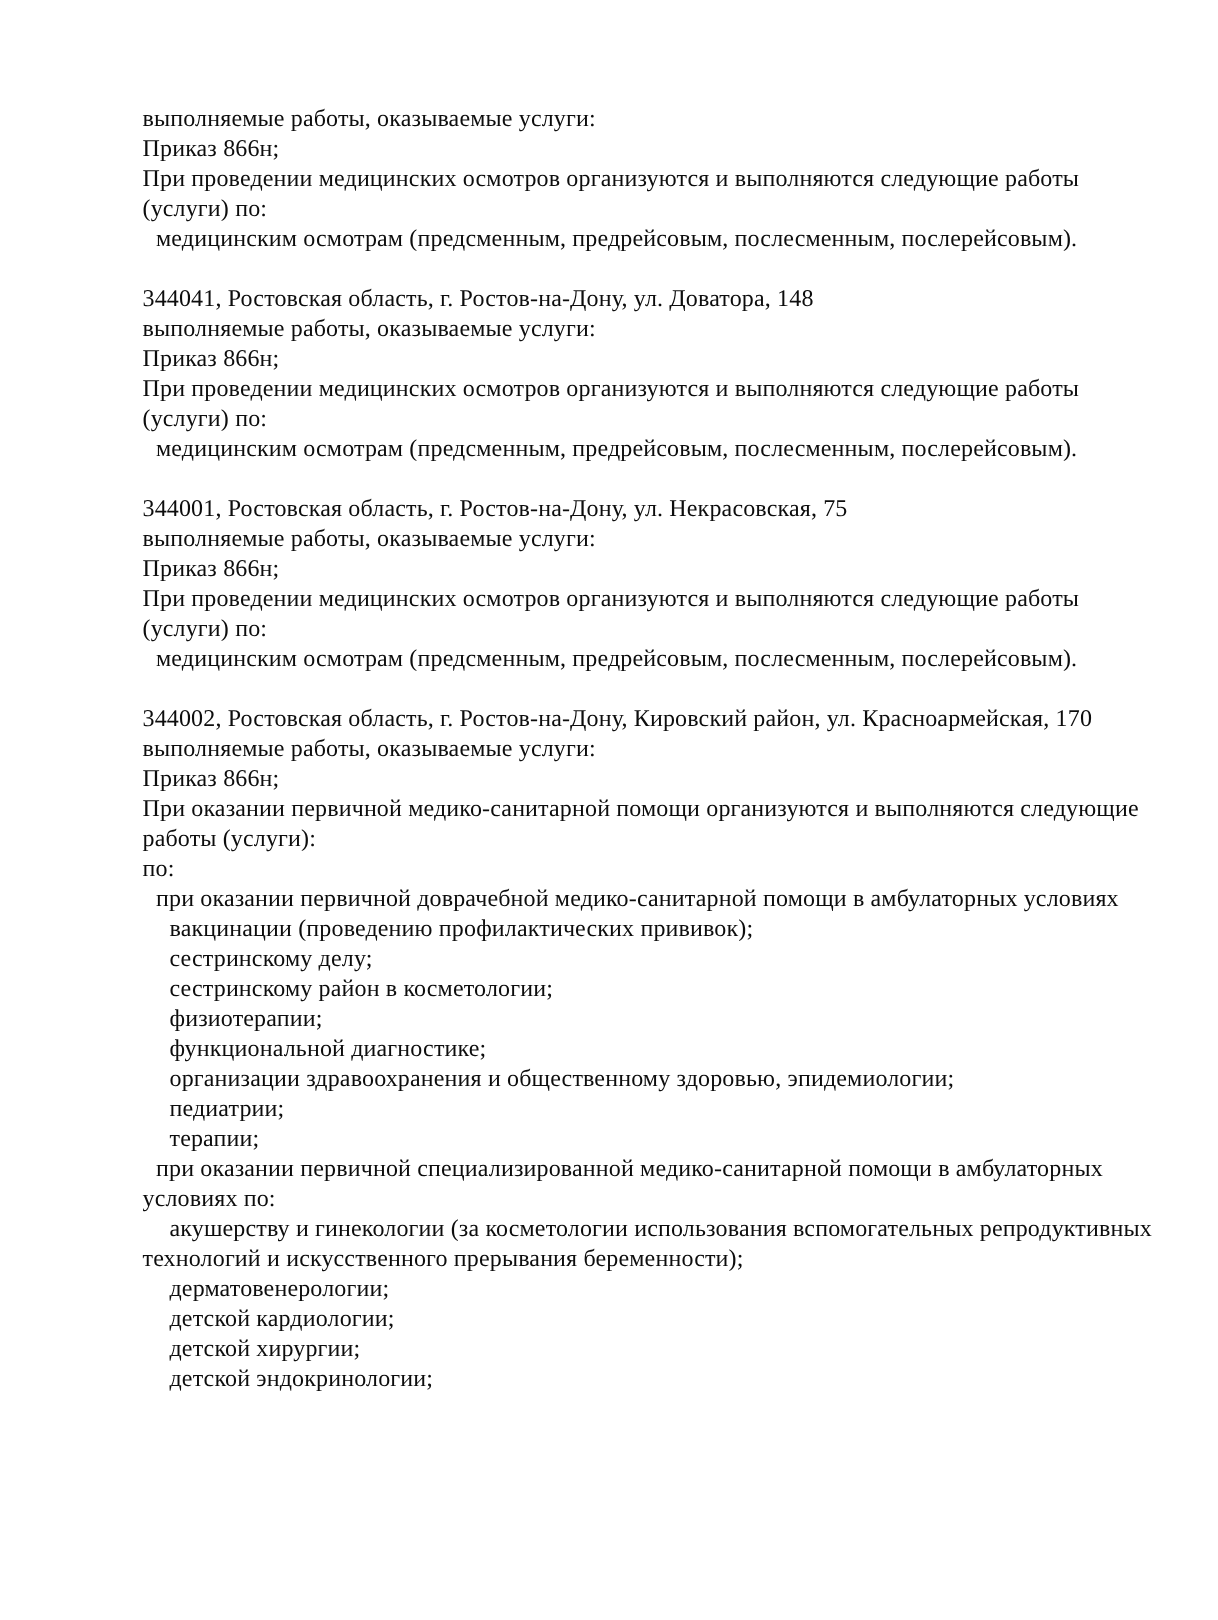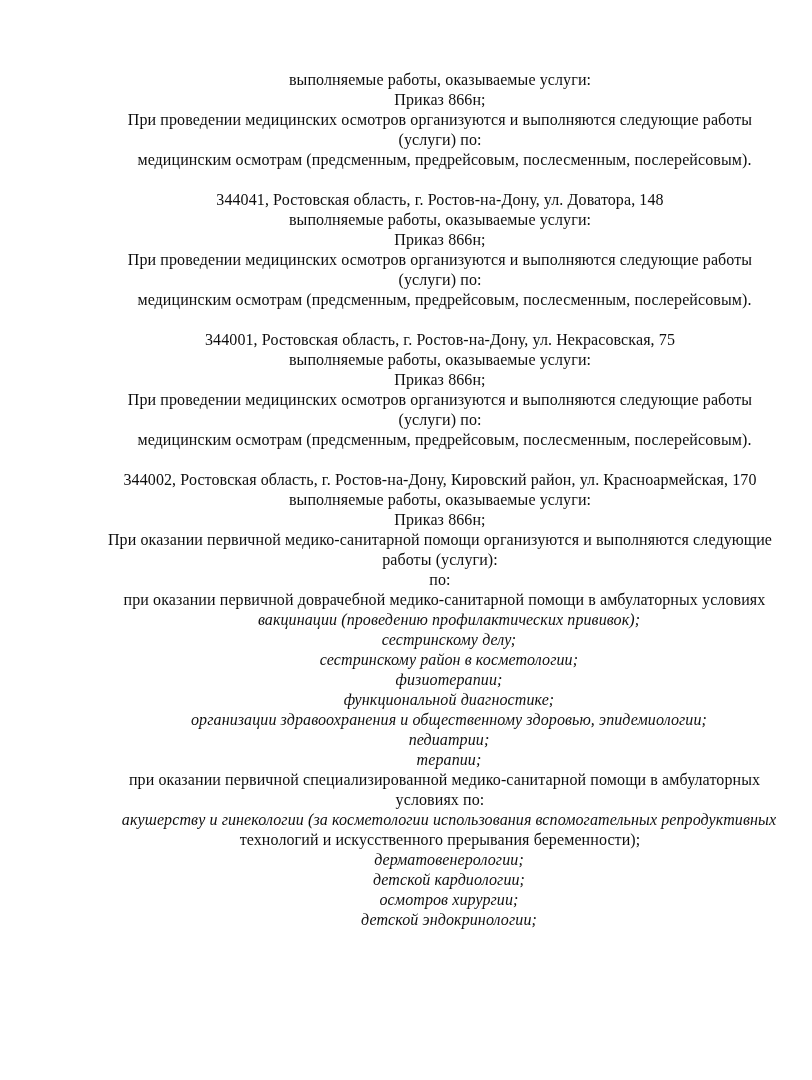--- a/index.html
+++ b/index.html
@@ -29,25 +29,24 @@
     width: 690px;
     font-size: 16px;
     line-height: 20px;
   }
   .block { margin: 0; }
   .block + .block { margin-top: 20px; } 
   .line {
     height: 20px;
     white-space: pre;
     letter-spacing: 0.1px;
-    text-align: center;
   }
   .indent-0 { padding-left: 0; }
   .indent-1 { padding-left: 9px; }
-  .indent-2 { padding-left: 18px; font-style: italic; }
+  .indent-2 { padding-left: 18px; }
 </style>
 </head>
 <body>
 
 <div class="page">
   <div class="document-body">
       <div class="block">
         <div class="line indent-0">выполняемые работы, оказываемые услуги:</div>
         <div class="line indent-0">Приказ 866н;</div>
         <div class="line indent-0">При проведении медицинских осмотров организуются и выполняются следующие работы</div>
@@ -85,17 +84,17 @@
         <div class="line indent-2">функциональной диагностике;</div>
         <div class="line indent-2">организации здравоохранения и общественному здоровью, эпидемиологии;</div>
         <div class="line indent-2">педиатрии;</div>
         <div class="line indent-2">терапии;</div>
         <div class="line indent-1">при оказании первичной специализированной медико-санитарной помощи в амбулаторных</div>
         <div class="line indent-0">условиях по:</div>
         <div class="line indent-2">акушерству и гинекологии (за косметологии использования вспомогательных репродуктивных</div>
         <div class="line indent-0">технологий и искусственного прерывания беременности);</div>
         <div class="line indent-2">дерматовенерологии;</div>
         <div class="line indent-2">детской кардиологии;</div>
-        <div class="line indent-2">осмотров хирургии;</div>
+        <div class="line indent-2">детской хирургии;</div>
         <div class="line indent-2">детской эндокринологии;</div>
       </div>
     </div>
 </div>
 
 </body></html>

